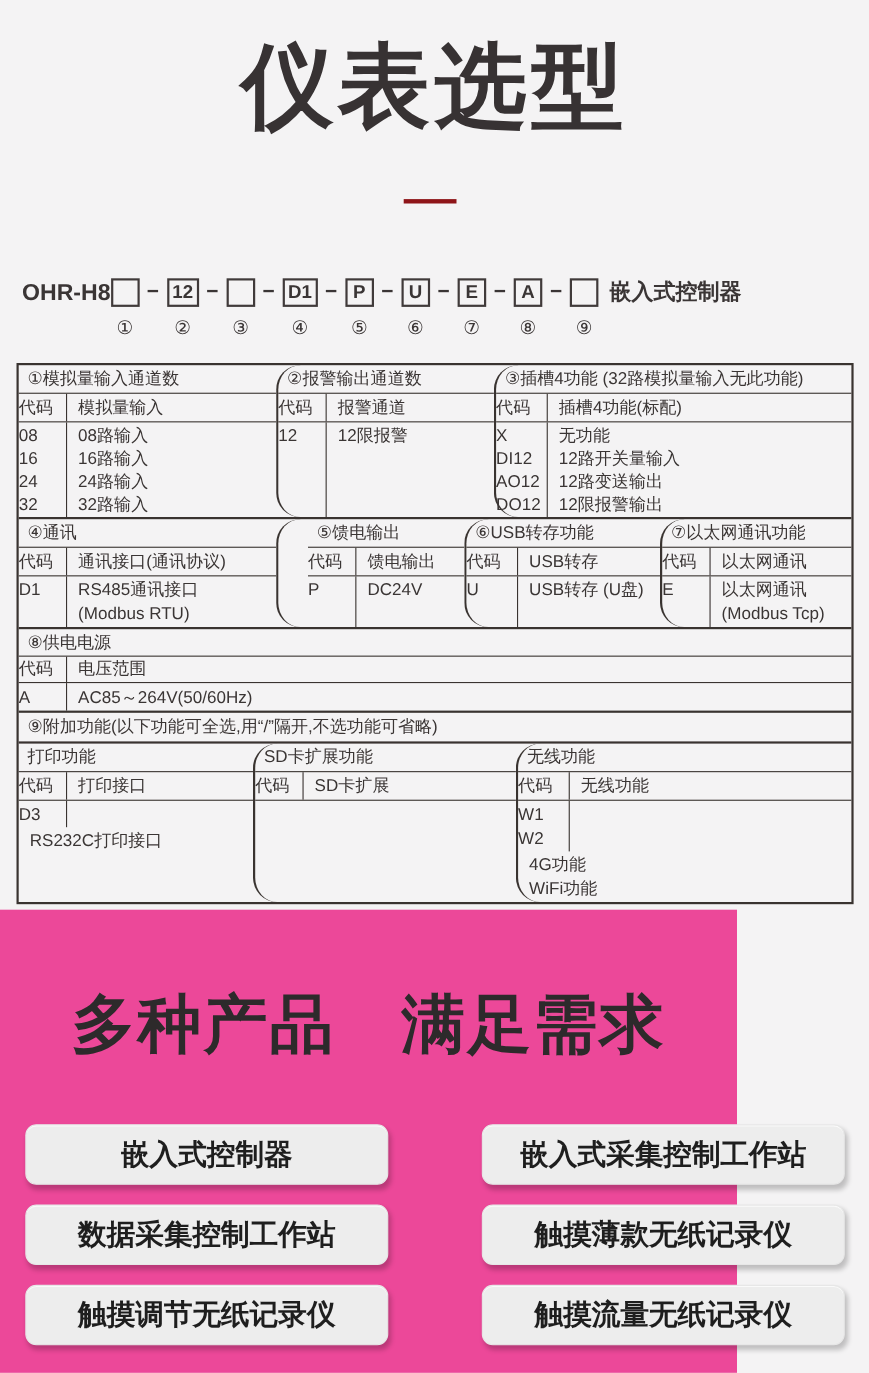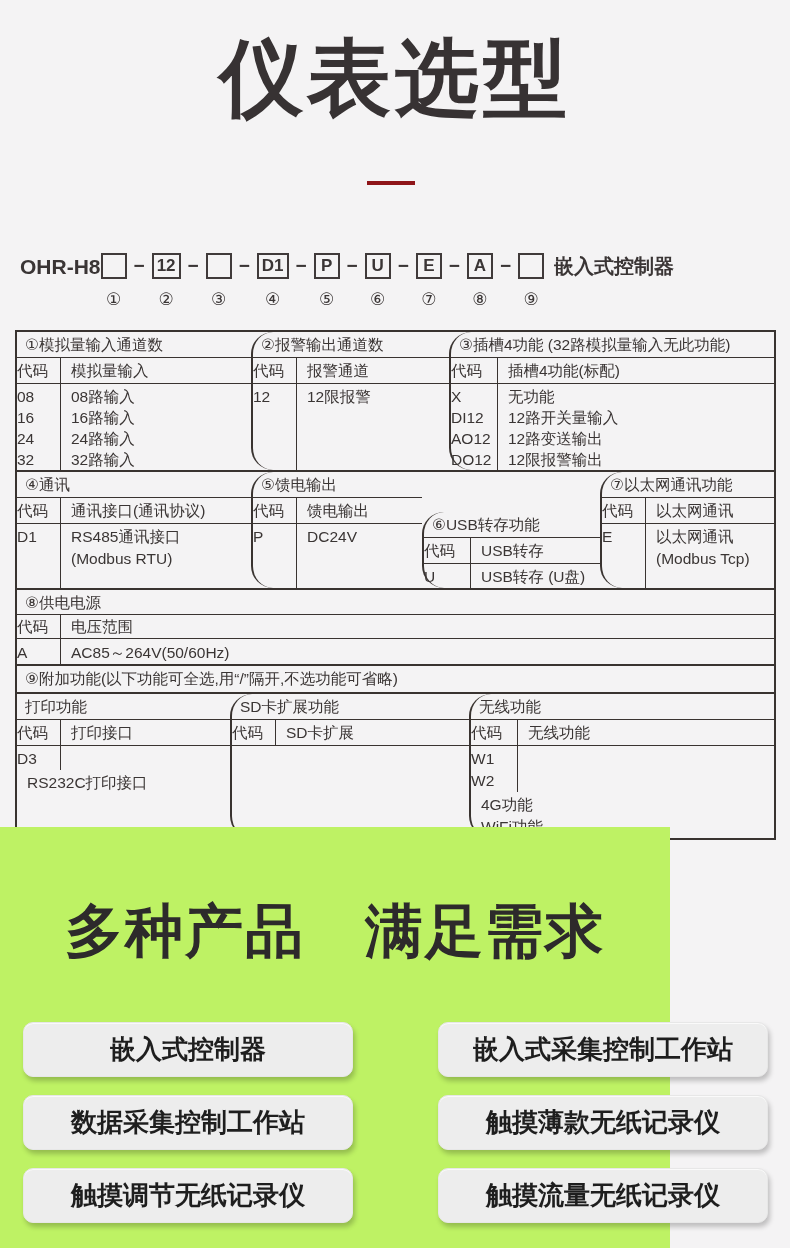--- a/index.html
+++ b/index.html
@@ -57,25 +57,25 @@
   .grp-b .sec-body { height:50px; }
   .grp-b .sec-body .line { line-height:22px; }
   .grp-c .sec-title { height:25px; line-height:25px; }
   .grp-c .sec-head { height:24px; line-height:23px; }
   .grp-c .sec-body { height:25px; }
   .grp-c .sec-body .line { line-height:23px; }
   .grp-d .sec-title { height:26px; border-bottom:none; }
   .grp-e .sec-body { height:48px;flex-direction:column; }
   .grp-e .sec-body .line { line-height:22px; }
   .w-s1{width:234px;} .w-s2{width:198px;} .w-s3{width:325px;}
-  .w-s4{width:234px;} .w-s5{width:171px;} .w-s6{width:178px;margin-top:40px;} .w-s7{width:174px;}
+  .w-s4{width:234px;} .w-s5{width:171px;padding-left:27px;} .w-s6{width:178px;} .w-s7{width:174px;}
   .w-full{width:757px;}
   .w-p1{width:213px;} .w-p2{width:239px;} .w-p3{width:305px;}
   
-  .white-band { position:absolute; top:827px; left:0; width:670px; height:421px; background:#bef264;text-decoration:underline; }
+  .white-band { position:absolute; top:827px; left:0; width:670px; height:421px; background:#ec4899;text-decoration:underline; }
   .products-heading {
     position:absolute; top:66px; left:0; right:0;
     text-align:center; font-size:58px; font-weight:900; letter-spacing:2px;
     color:#2d2a2b;
   }
   .buttons-wrap {
     position:absolute; top:195px; left:23px; width:745px;
     display:flex; justify-content:space-between;
   }
   .btn-col { display:flex; flex-direction:column; width:330px; }

